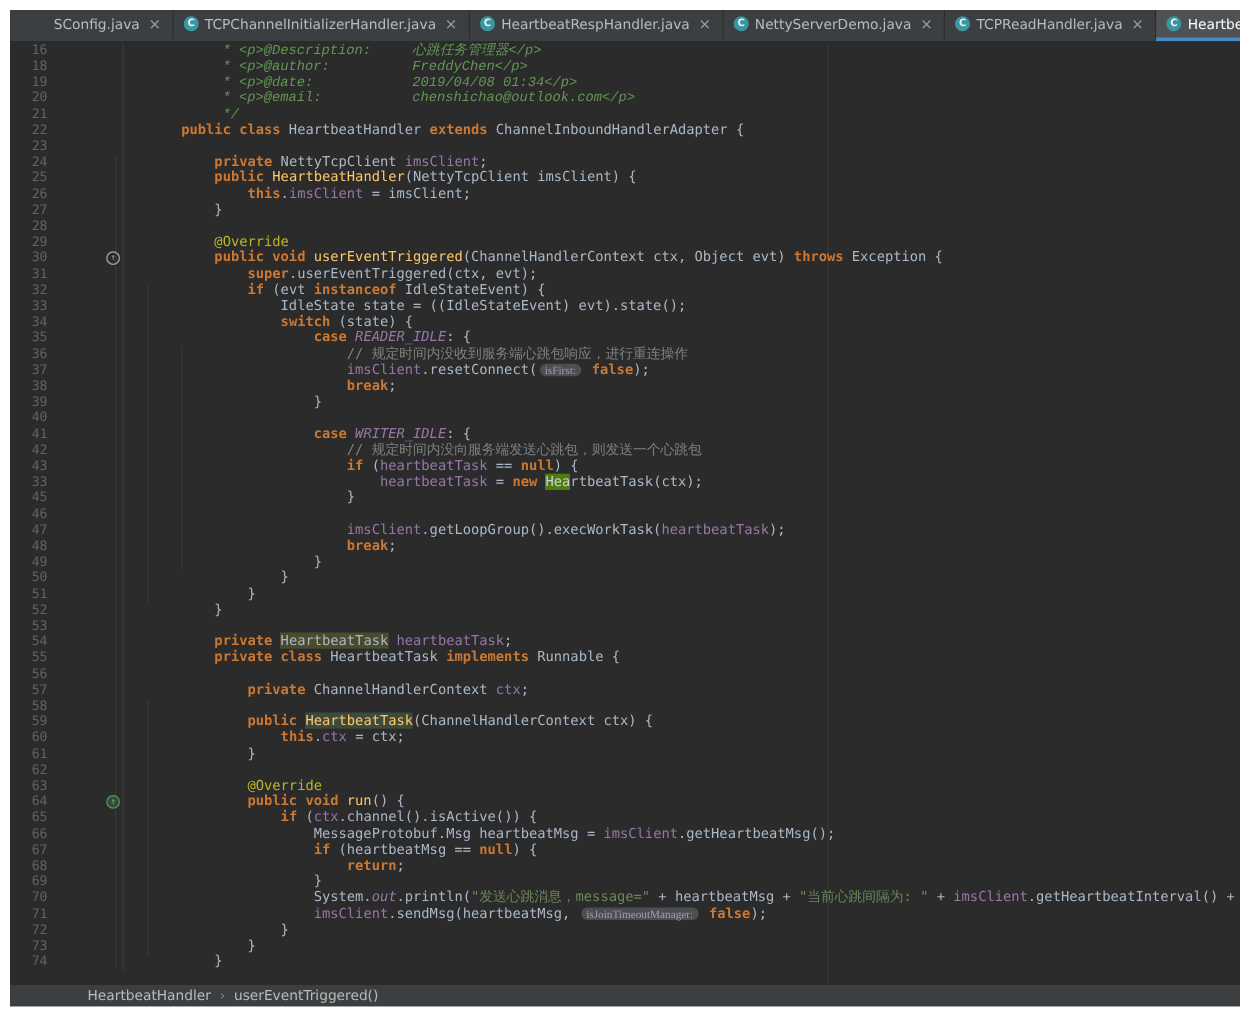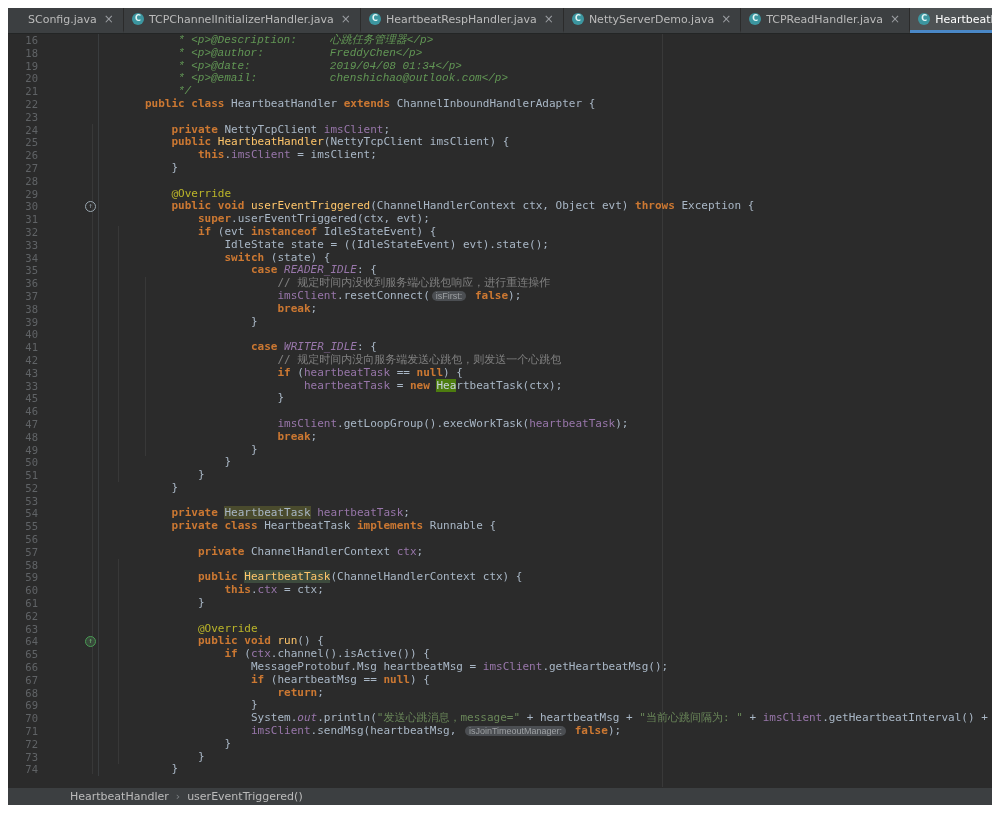--- a/index.html
+++ b/index.html
@@ -6,21 +6,21 @@
   .frame{position:relative;width:1000px;height:818px;background:#ffffff;}
   .window{position:absolute;left:8px;top:8px;right:8px;bottom:13px;background:#2b2b2b;
           display:flex;flex-direction:column;font-family:"DejaVu Sans",sans-serif;}
   
   .tabbar{height:25px;flex:0 0 25px;background:#3c3f41;display:flex;align-items:stretch;
           overflow:hidden;border-bottom:1px solid #232525;}
   .tab{display:flex;align-items:center;padding:0 9px 0 8px;font-size:11px;color:#bbbbbb;
        background:#3c3f41;border-right:1px solid #2b2b2b;box-sizing:border-box;
        border-bottom:3px solid transparent;white-space:nowrap;cursor:default;}
   .tab.active{background:#4e5254;color:#ffffff;border-bottom-color:#4a88c7;}
-  .tab.clipL{padding-left:20px;}
+  .tab.clipL{padding-left:20px;margin-left:15px;}
   .cicon{width:12px;height:12px;border-radius:50%;background:#3c96a0;color:#e4f6f6;
          font-size:8px;font-weight:bold;line-height:12px;text-align:center;margin-right:5px;flex:none;}
   .tclose{margin-left:7px;color:#9b9ea2;font-size:12px;line-height:12px;}
   
   .editor{flex:1 1 auto;position:relative;overflow:hidden;background:#2b2b2b;
           font-family:"DejaVu Sans Mono",monospace;font-size:11px;line-height:12.8px;}
   .lines{position:relative;z-index:2;}
   .line{display:flex;height:12.8px;gap:40px;}
   .ln{flex:0 0 30px;text-align:right;padding-right:6px;color:#606366;font-size:10.5px;}
   .gi{flex:0 0 14px;border-right:1px solid #3a3d3f;margin-right:6px;position:relative;}
@@ -33,21 +33,21 @@
   .tk-k{color:#cc7832;font-weight:bold;}
   .tk-d{color:#a9b7c6;}
   .tk-m{color:#ffc66b;}
   .tk-a{color:#bbb529;}
   .tk-s{color:#6a8759;}
   .tk-c{color:#808080;}
   .tk-f{color:#9876aa;}
   .tk-sf{color:#9876aa;font-style:italic;}
   .tk-cst{color:#9876aa;font-style:italic;}
   .tk-hint{background:#4b4e52;color:#9da0a3;border-radius:6px;padding:0 4px;margin:0 2px;
-           font-family:Liberation Sans, sans-serif;font-size:9px;}
+           font-family:Liberation Serif, serif;font-size:9px;}
   .tk-selb{background:#4d7c0f;color:#c8d2dc;}
   .tk-hl1{background:#4a4b2d;color:#a9b7c6;}
   .tk-hl2{background:#3d4b3d;color:#ffc66b;}
   .iguide{position:absolute;width:1px;background:#383838;z-index:1;}
   .g1{left:84px;top:90px;height:650px;}
   .g2{left:110px;top:192px;height:256px;}
   .g3{left:137px;top:243px;height:179px;}
   .g4{left:110px;top:525px;height:205px;}
   .marginline{position:absolute;left:654px;top:0;bottom:0;width:1px;background:#393939;z-index:1;}
   

